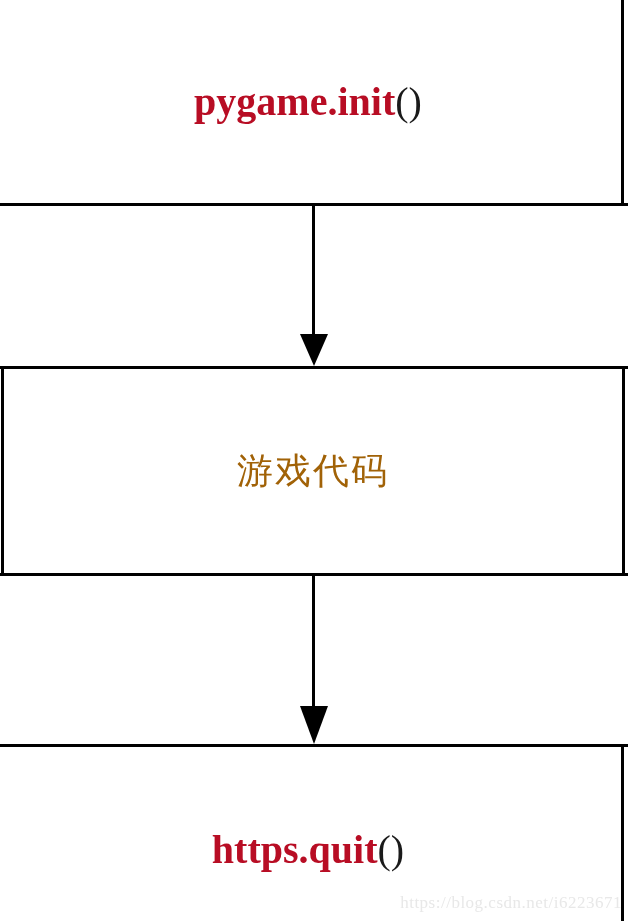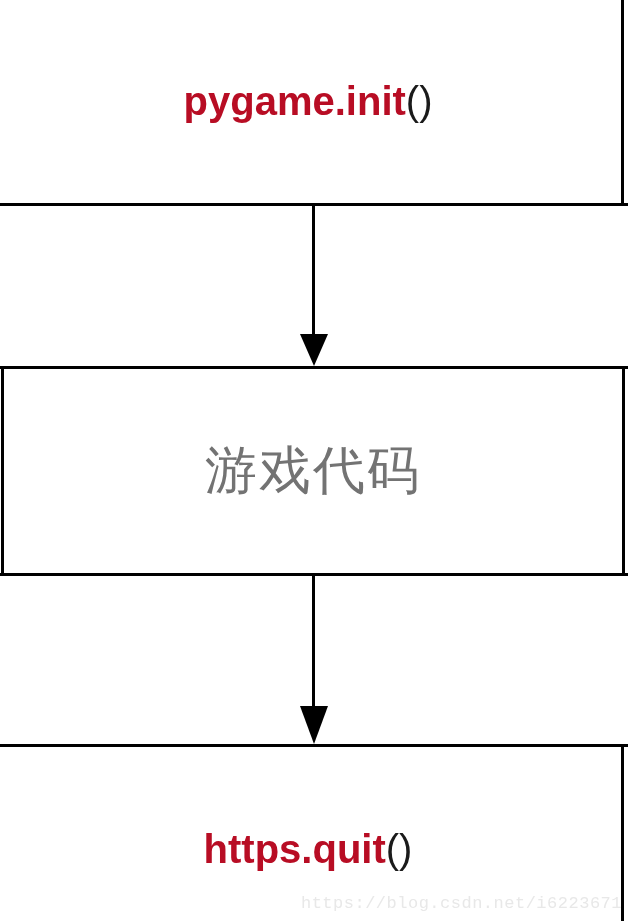--- a/index.html
+++ b/index.html
@@ -50,34 +50,34 @@
     width: 628px;
     height: 3px;
     background: var(--border, #000000);
   }
   #hline-init-bottom { top: 203px; }
   #hline-game-top    { top: 366px; }
   #hline-game-bottom { top: 573px; }
   #hline-quit-top    { top: 744px; }
 
   .code {
-    font-family: Liberation Sans, sans-serif;
+    font-family: Liberation Serif, serif;
     font-size: 40px;
     font-weight: bold;
     color: var(--code, #b80d24);
     white-space: nowrap;
   }
   .code .parens {
     color: var(--paren, #1a1a1a);
     font-weight: normal;
   }
   .cjk-label {
     font-family: Liberation Mono, monospace;
-    font-size: 52px;
-    color: #737373;
+    font-size: 36px;
+    color: #a16207;
     letter-spacing: 2px;
     white-space: nowrap;
   }
   .arrow-stem {
     position: absolute;
     left: 312px;
     width: 3px;
     background: var(--border, #000000);
   }
   #stem-1 { top: 206px; height: 130px; }
@@ -93,21 +93,21 @@
   #head-1 { top: 334px; border-top: 32px solid var(--border, #000000); }
   #head-2 { top: 706px; border-top: 38px solid var(--border, #000000); }
 
   #watermark {
     position: absolute;
     right: 6px;
     bottom: 8px;
     font-size: 17px;
     letter-spacing: 0.5px;
     color: var(--watermark, #e8e8e8);
-    font-family: Liberation Mono, monospace;
+    font-family: Liberation Serif, serif;
   }
 </style>
 </head>
 <body>
 
 <div id="canvas">
 
   <div class="box" id="box-init">
     <span class="code"><span>pygame.init</span><span class="parens">()</span></span>
   </div>

